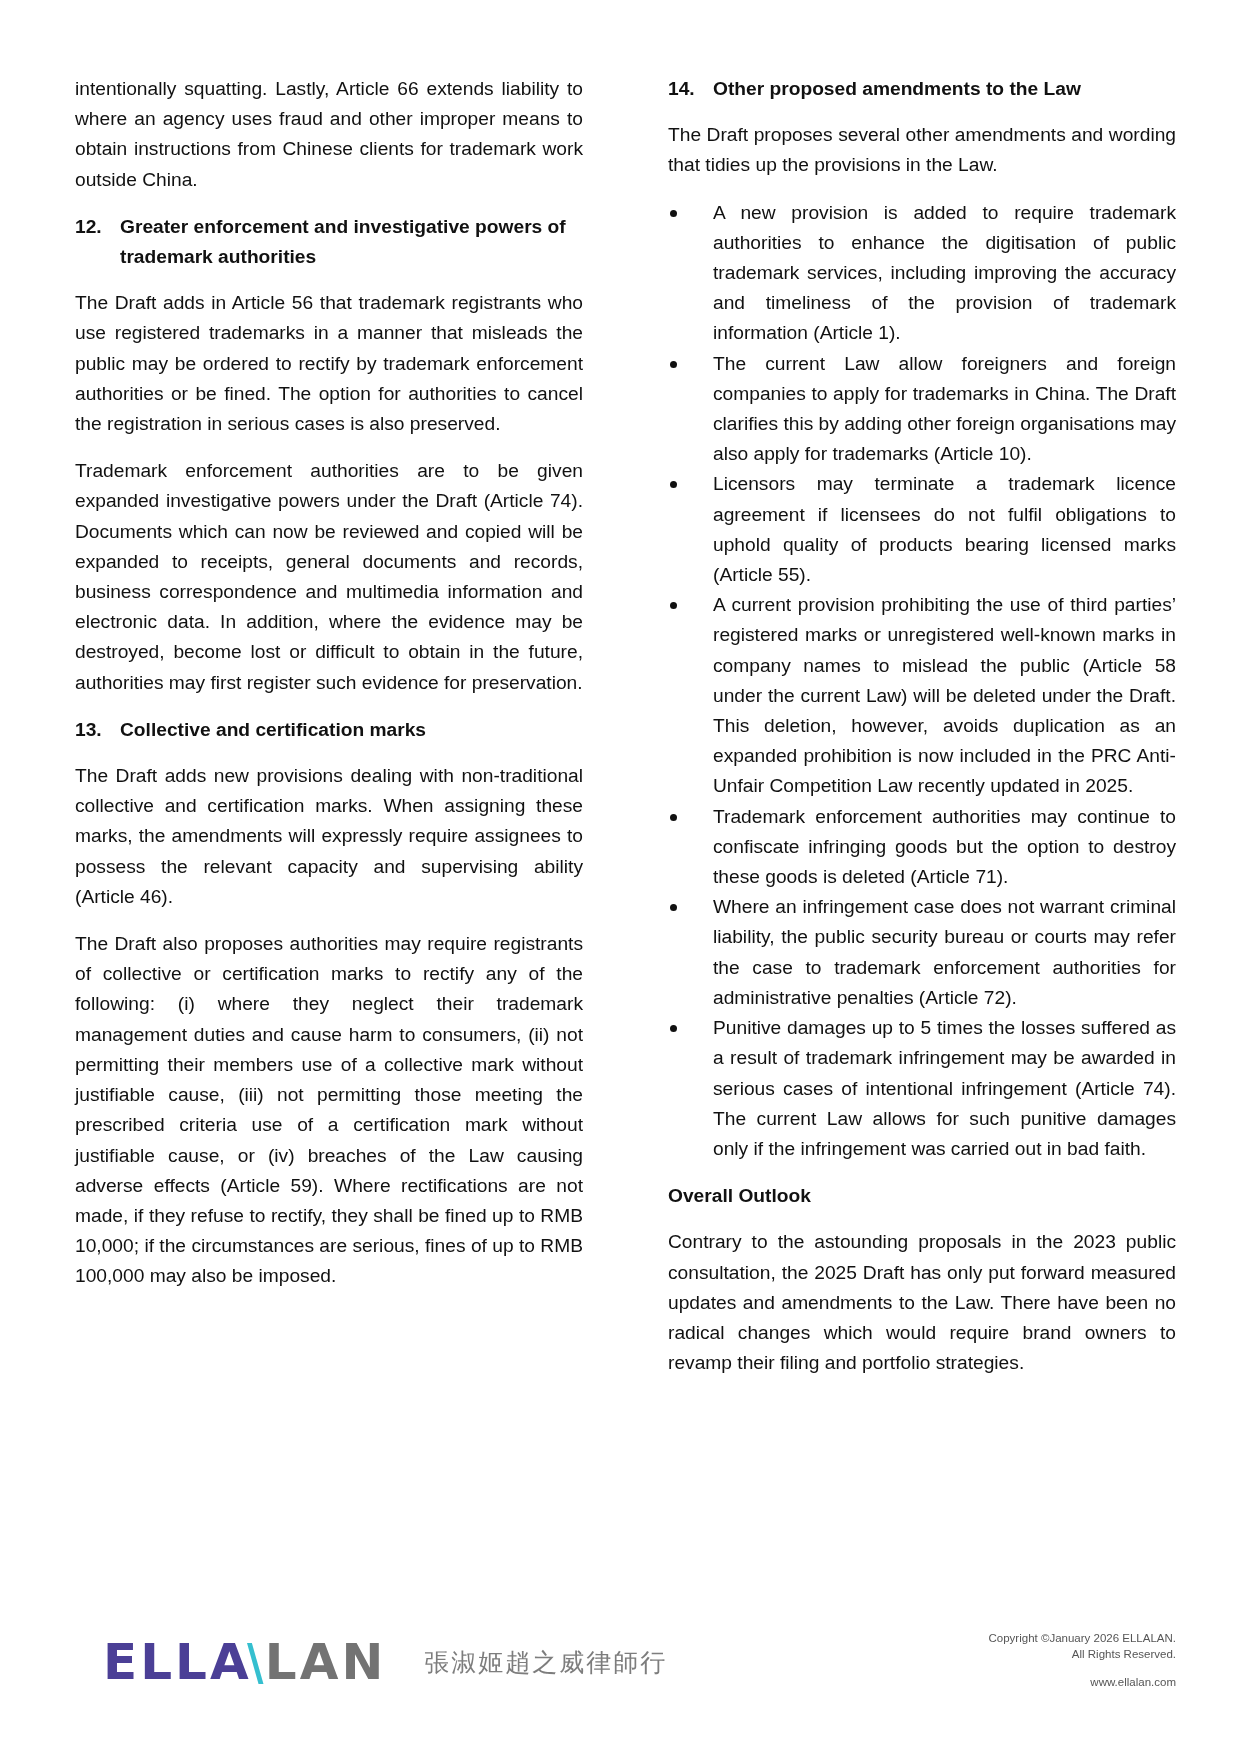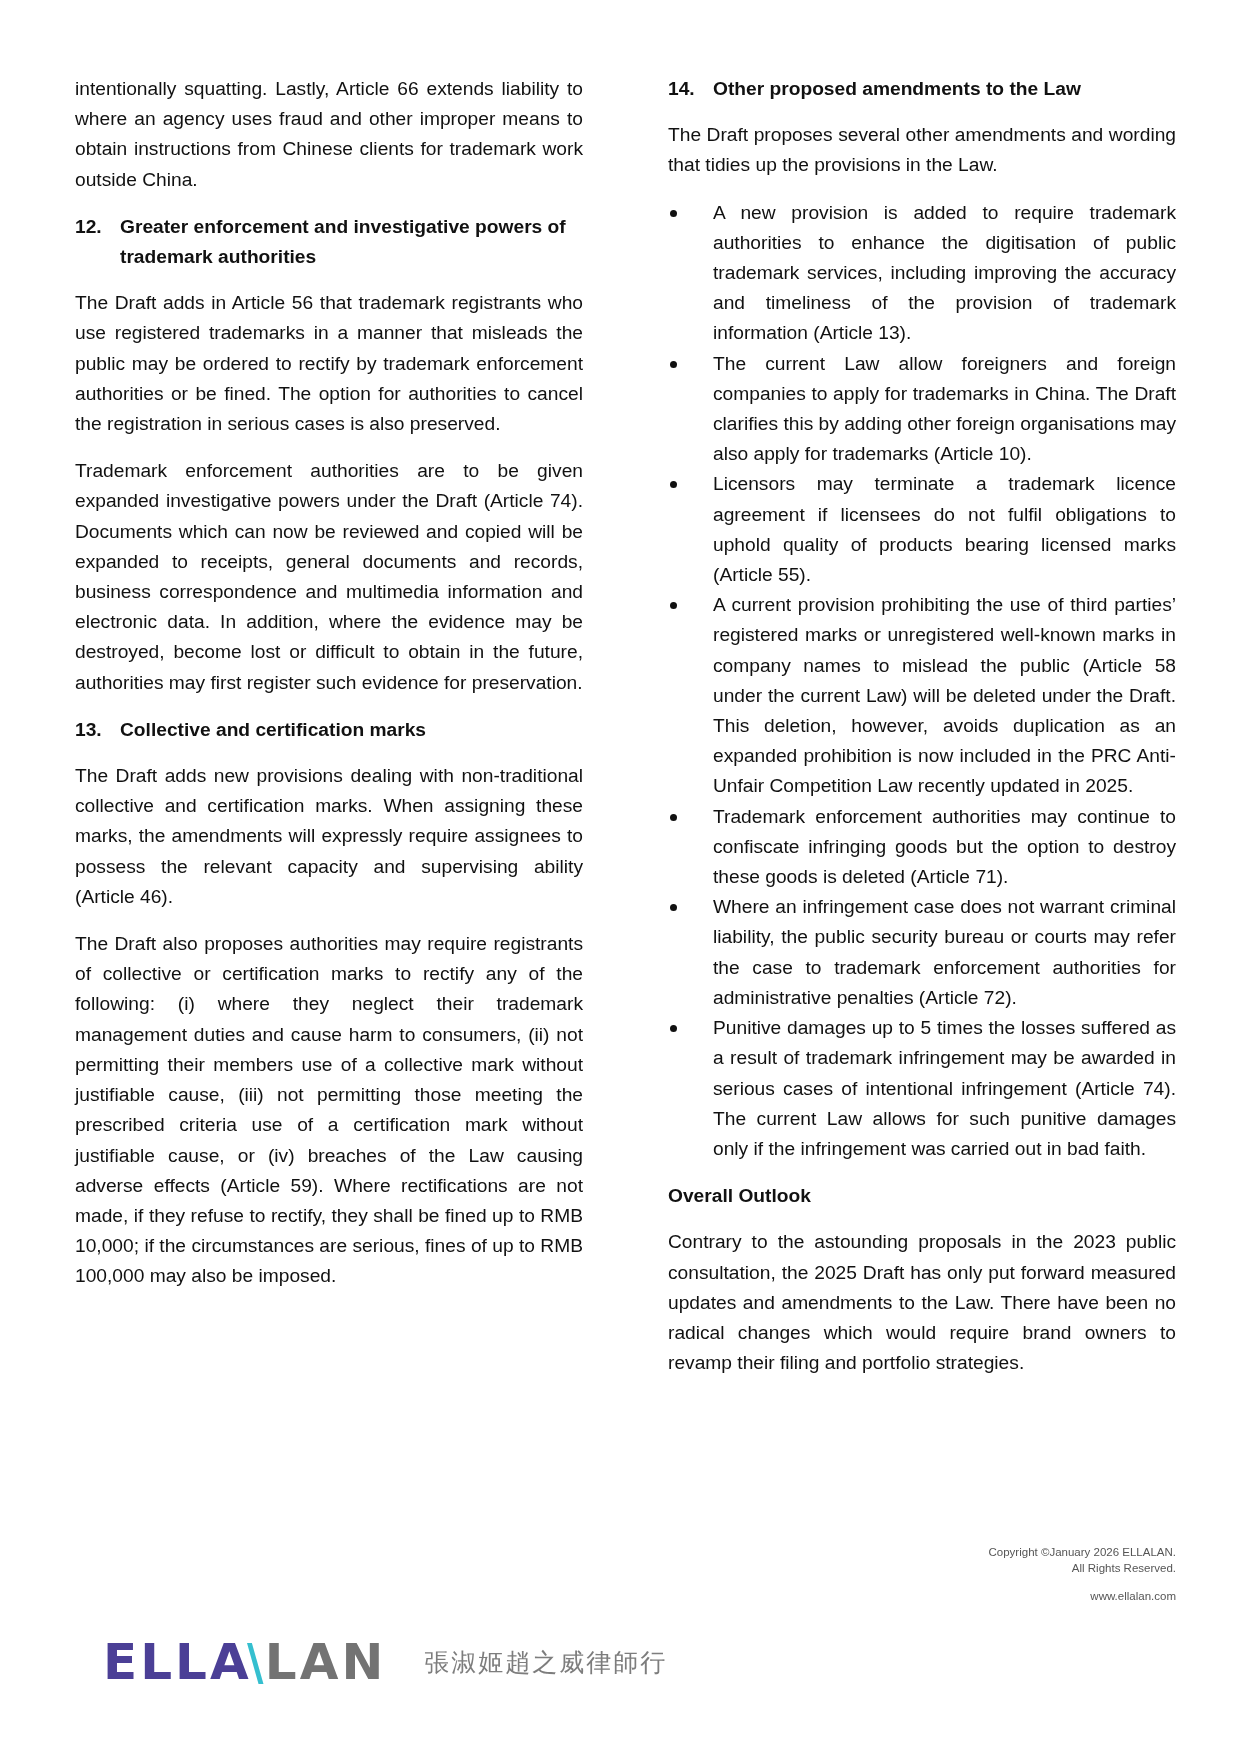--- a/index.html
+++ b/index.html
@@ -40,21 +40,21 @@
     display: flex; align-items: flex-start; margin-left: 28px;
   }
   .logo-ella { color: #4b3f96; }
   .logo-slash { color: #35bfcf; display: inline-block; margin-left: -6px; margin-right: -2px; transform: scaleX(0.9); }
   .logo-lan { color: #737373; }
   .logo-cn {
     margin-left: 38px; font-size: 25px; color: #7d7d7d; letter-spacing: 2px;
     font-family: Liberation Sans, sans-serif;
   }
   .footer-right {
-    position: absolute; right: 65px; top: 1544px; text-align: right;
+    position: absolute; right: 65px; top: 1630px; text-align: right;
     font-size: 11.5px; line-height: 16px; color: #555555;
   }
   .footer-right .web { margin-top: 12px; }
 </style>
 </head>
 <body>
 
 <div class="col col-left">
   <p class="body">intentionally squatting. Lastly, Article 66 extends liability to where an agency uses fraud and other improper means to obtain instructions from Chinese clients for trademark work outside China.</p>
 
@@ -76,21 +76,21 @@
 <div class="col col-right">
   <div class="heading">
     <span class="num">14.</span>
     <span class="txt">Other proposed amendments to the Law</span>
   </div>
   <p class="body">The Draft proposes several other amendments and wording that tidies up the provisions in the Law.</p>
 
   <ul class="bullets">
     <li>
         <span class="dot"></span>
-        <span class="btxt">A new provision is added to require trademark authorities to enhance the digitisation of public trademark services, including improving the accuracy and timeliness of the provision of trademark information (Article 13).</span>
+        <span class="btxt">A new provision is added to require trademark authorities to enhance the digitisation of public trademark services, including improving the accuracy and timeliness of the provision of trademark information (Article 1).</span>
       </li>
     <li>
         <span class="dot"></span>
         <span class="btxt">The current Law allow foreigners and foreign companies to apply for trademarks in China. The Draft clarifies this by adding other foreign organisations may also apply for trademarks (Article 10).</span>
       </li>
     <li>
         <span class="dot"></span>
         <span class="btxt">Licensors may terminate a trademark licence agreement if licensees do not fulfil obligations to uphold quality of products bearing licensed marks (Article 55).</span>
       </li>
     <li>

